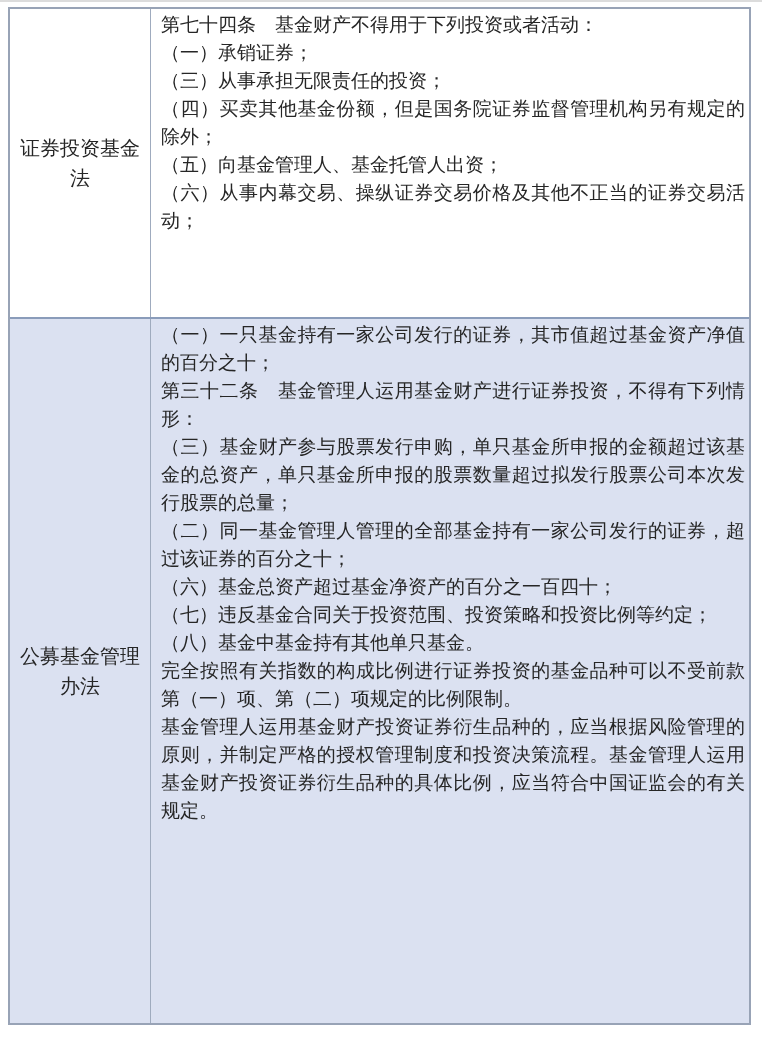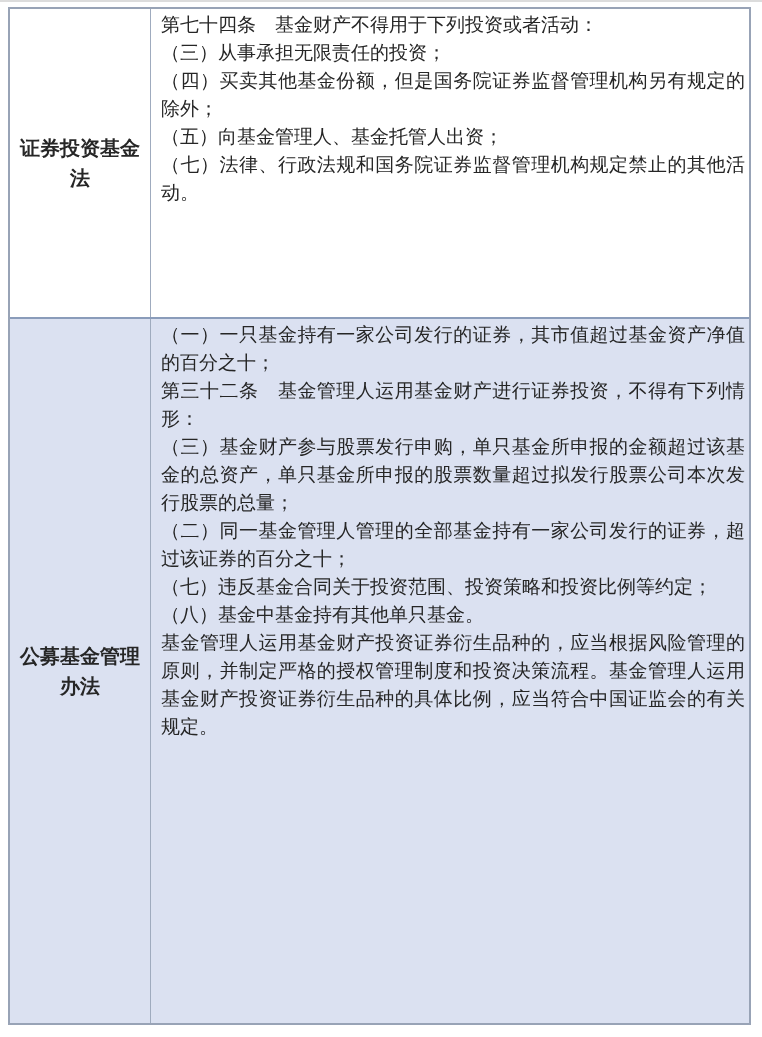--- a/index.html
+++ b/index.html
@@ -46,21 +46,21 @@
   }
   .label-cell {
     width: 141px;
     min-width: 141px;
     box-sizing: border-box;
     border-right: 1px solid #9fabbe;
     display: flex;
     align-items: center;
     justify-content: center;
     text-align: center;
-    font-weight: bold;
+    font-weight: normal;
     font-size: 20px;
     line-height: 30px;
     padding: 4px 9px;
   }
   .content-cell {
     flex: 1;
     box-sizing: border-box;
     padding: 2px 4px 4px 10px;
     font-size: 19px;
     line-height: 28px;
@@ -77,34 +77,37 @@
 
 <div class="page">
   <div class="top-artifact"></div>
 
   <div class="reg-table">
 
     <div class="row white-row">
       <div class="label-cell">证券投资基金法</div>
       <div class="content-cell">
         <p>第七十四条　基金财产不得用于下列投资或者活动：</p>
+        <p>（一）承销证券；</p>
         <p>（三）从事承担无限责任的投资；</p>
         <p>（四）买卖其他基金份额，但是国务院证券监督管理机构另有规定的除外；</p>
         <p>（五）向基金管理人、基金托管人出资；</p>
-        <p>（七）法律、行政法规和国务院证券监督管理机构规定禁止的其他活动。</p>
+        <p>（六）从事内幕交易、操纵证券交易价格及其他不正当的证券交易活动；</p>
       </div>
     </div>
 
     <div class="row blue-row">
       <div class="label-cell">公募基金管理办法</div>
       <div class="content-cell">
         <p>（一）一只基金持有一家公司发行的证券，其市值超过基金资产净值的百分之十；</p>
         <p>第三十二条　基金管理人运用基金财产进行证券投资，不得有下列情形：</p>
         <p>（三）基金财产参与股票发行申购，单只基金所申报的金额超过该基金的总资产，单只基金所申报的股票数量超过拟发行股票公司本次发行股票的总量；</p>
         <p>（二）同一基金管理人管理的全部基金持有一家公司发行的证券，超过该证券的百分之十；</p>
+        <p>（六）基金总资产超过基金净资产的百分之一百四十；</p>
         <p>（七）违反基金合同关于投资范围、投资策略和投资比例等约定；</p>
         <p>（八）基金中基金持有其他单只基金。</p>
+        <p>完全按照有关指数的构成比例进行证券投资的基金品种可以不受前款第（一）项、第（二）项规定的比例限制。</p>
         <p>基金管理人运用基金财产投资证券衍生品种的，应当根据风险管理的原则，并制定严格的授权管理制度和投资决策流程。基金管理人运用基金财产投资证券衍生品种的具体比例，应当符合中国证监会的有关规定。</p>
       </div>
     </div>
 
   </div>
 </div>
 
 </body></html>

